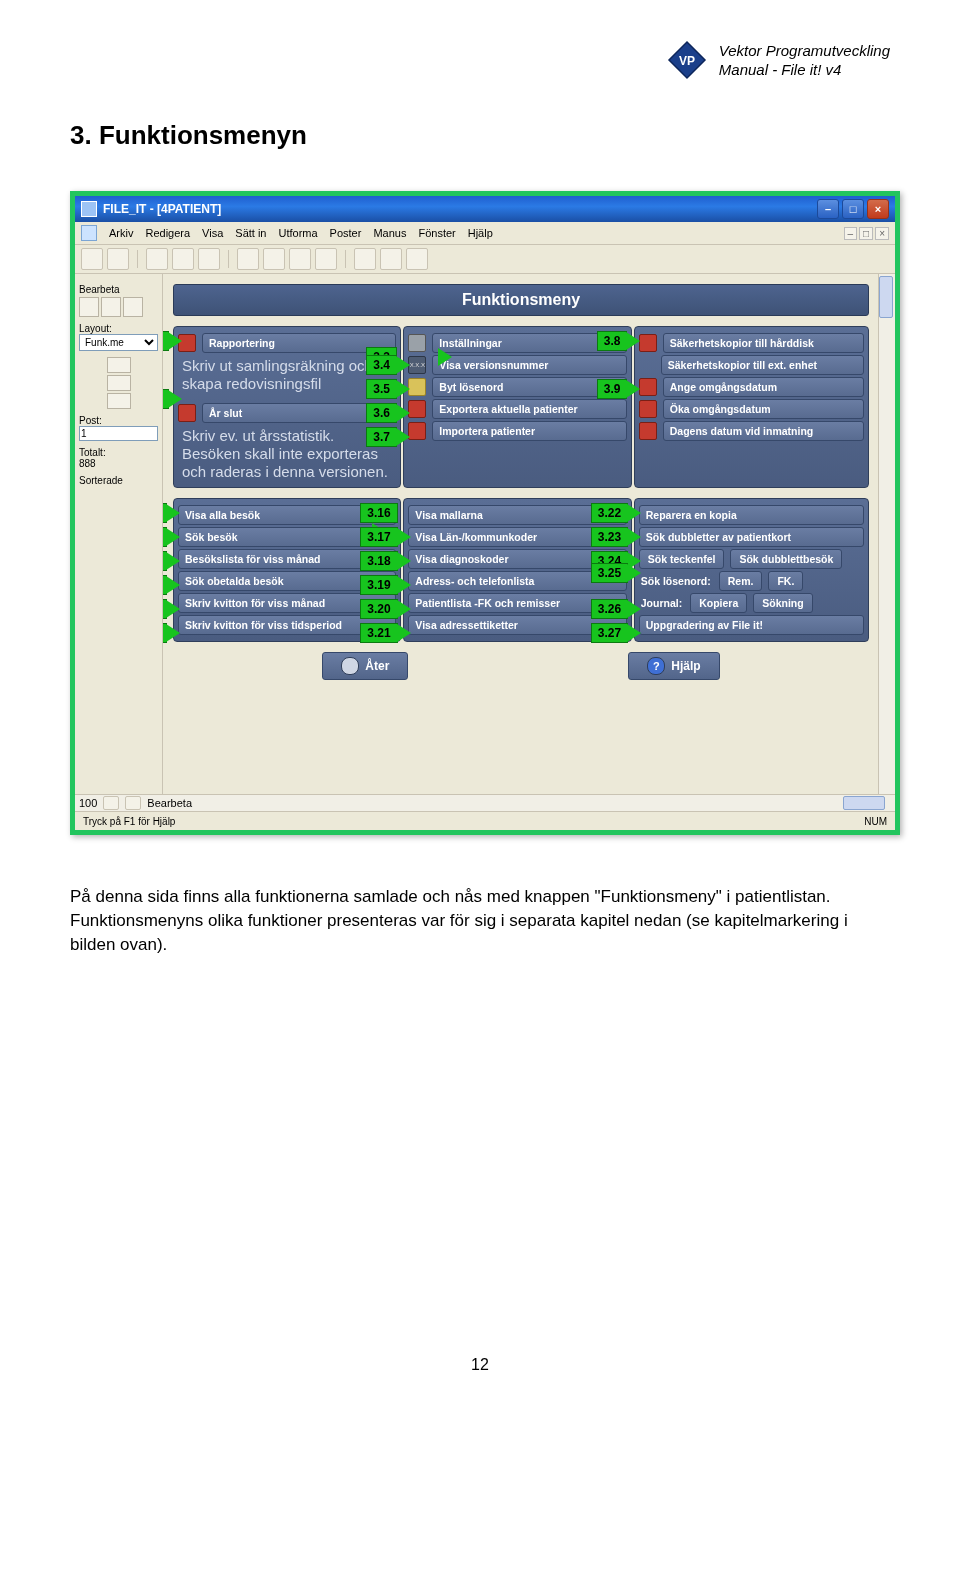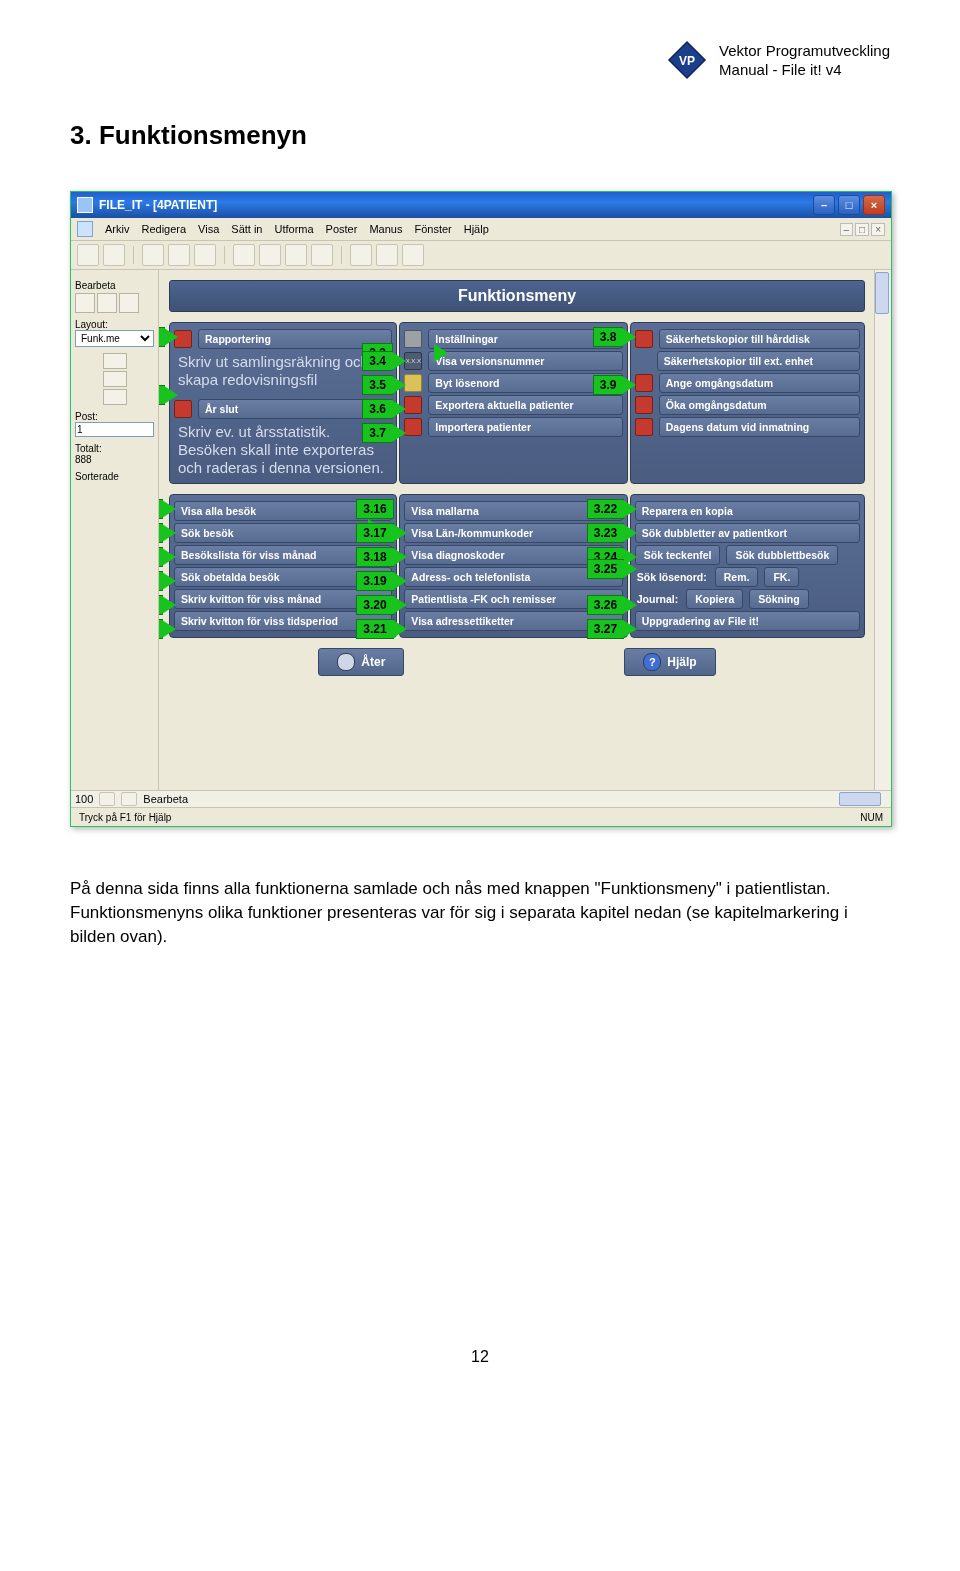--- a/index.html
+++ b/index.html
@@ -15,41 +15,41 @@
     box-sizing: border-box;
   }
   .hdr {
     display: flex;
     justify-content: flex-end;
     align-items: center;
     gap: 12px;
     margin-bottom: 40px;
   }
   .hdr-logo svg { display:block; }
-  .hdr-text { font-size: 15px; line-height: 1.3; }
+  .hdr-text { font-size: 15px; line-height: 1.3; font-style: italic; }
   h1.section-title {
     font-size: 26px;
     font-weight: bold;
     margin: 0 0 40px 0;
   }
   .body-text {
     font-size: 17px;
     line-height: 1.4;
     margin-top: 50px;
   }
   .page-number {
     text-align: center;
     margin-top: 400px;
     font-size: 16px;
   }
 
   
   .win {
     width: 820px;
-    border: 1px solid #22c55e;
+    border: 5px solid #22c55e;
     background: #ece9d8;
     font-family: Tahoma, Arial, sans-serif;
     font-size: 11px;
     color: #000;
     box-shadow: 2px 2px 6px rgba(0,0,0,.3);
     position: relative;
     margin: 0 auto;
   }
   .titlebar {
     height: 26px;

